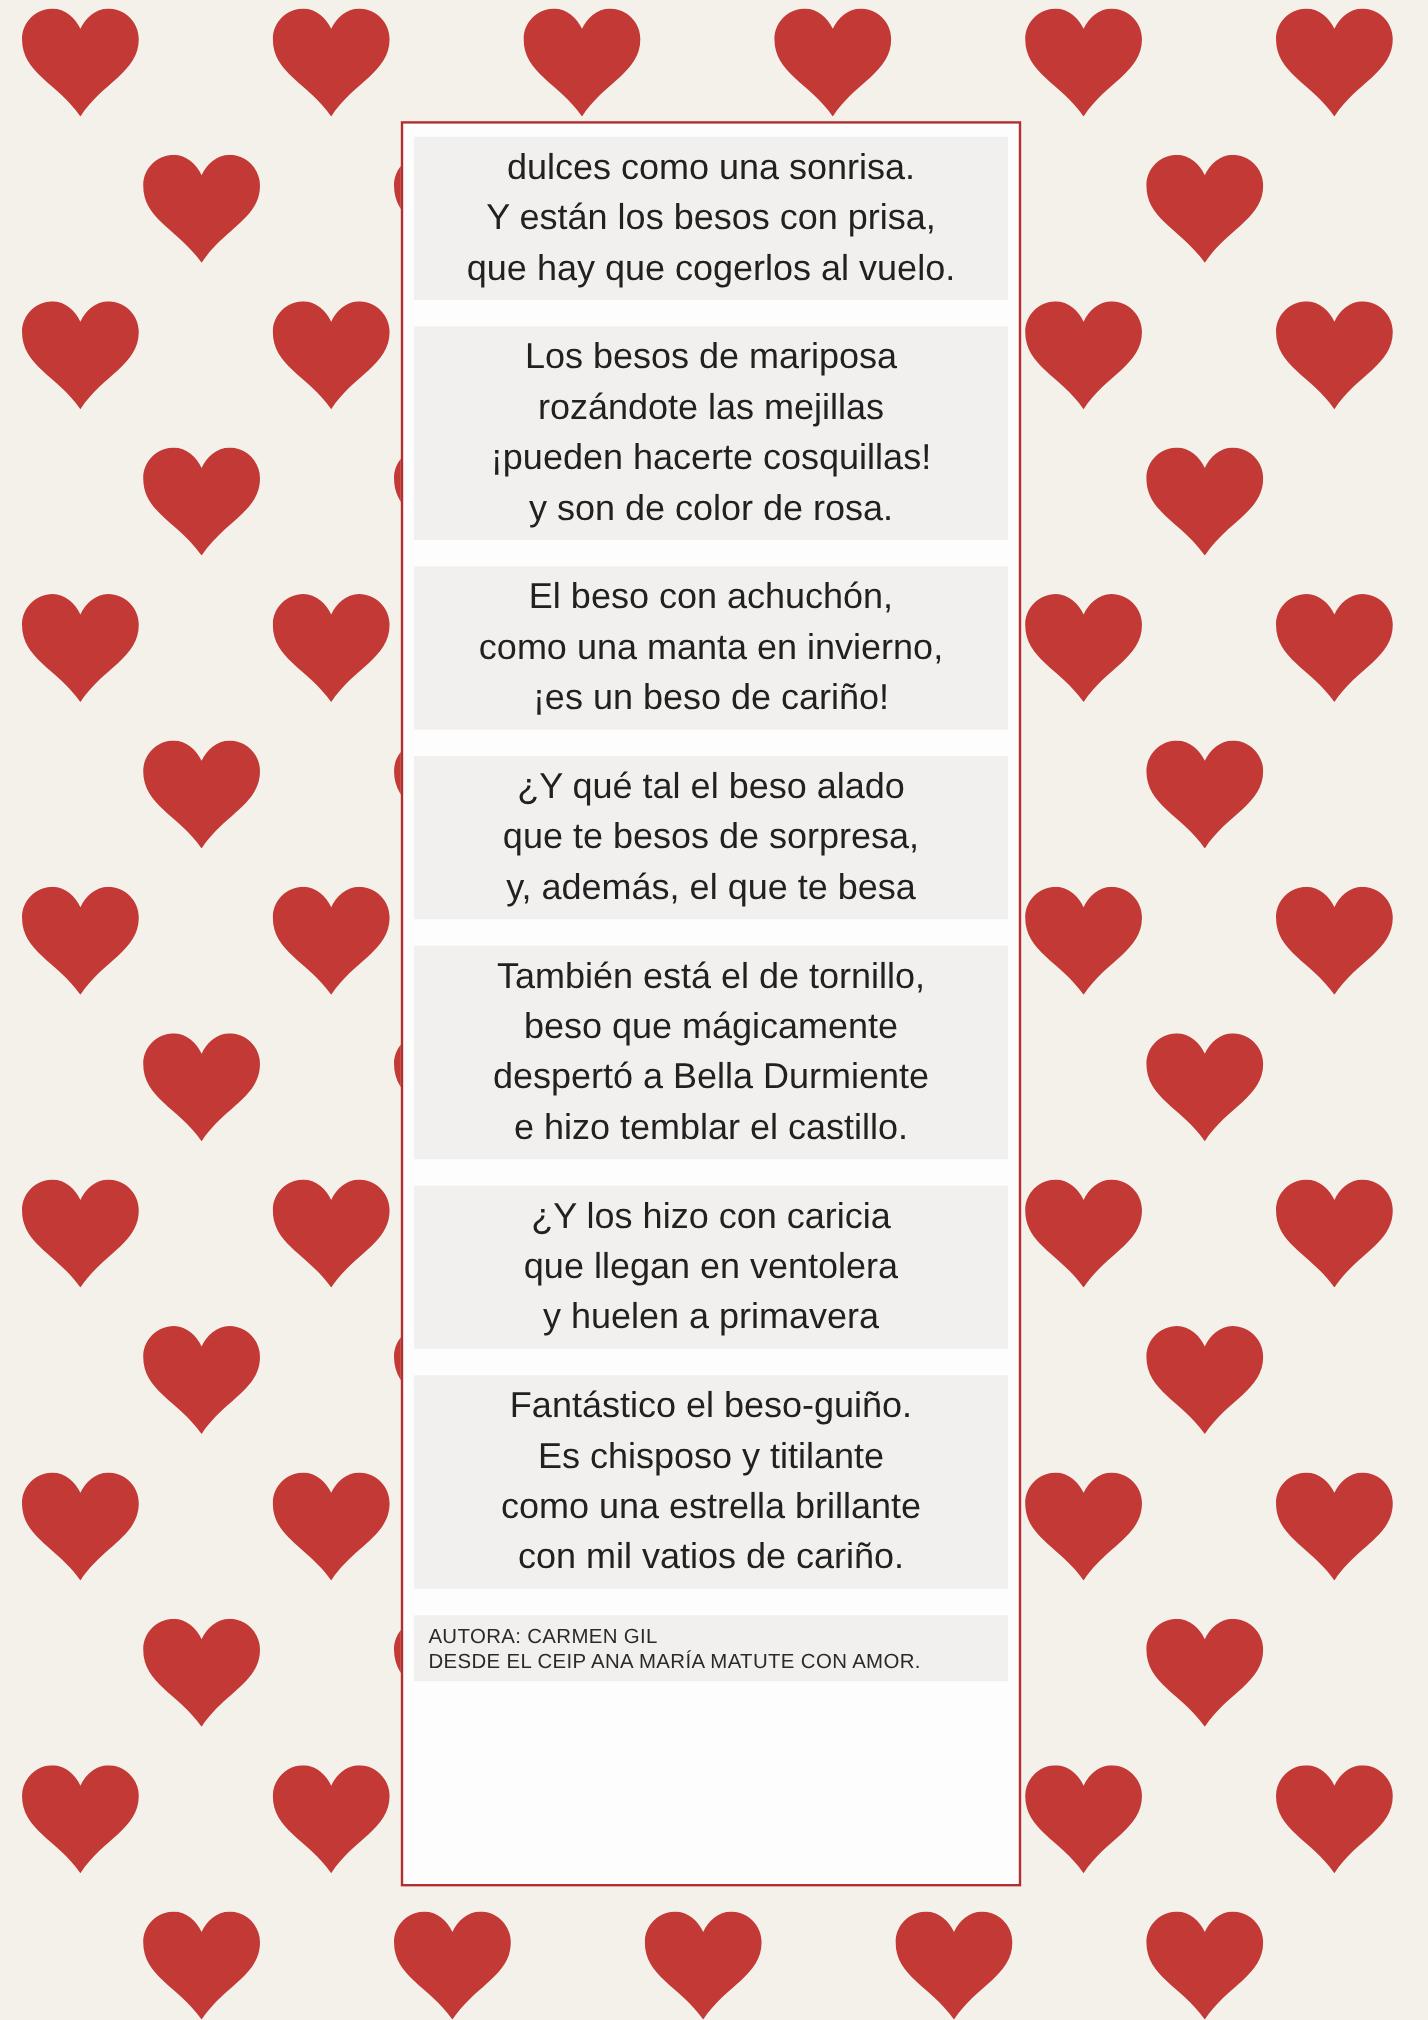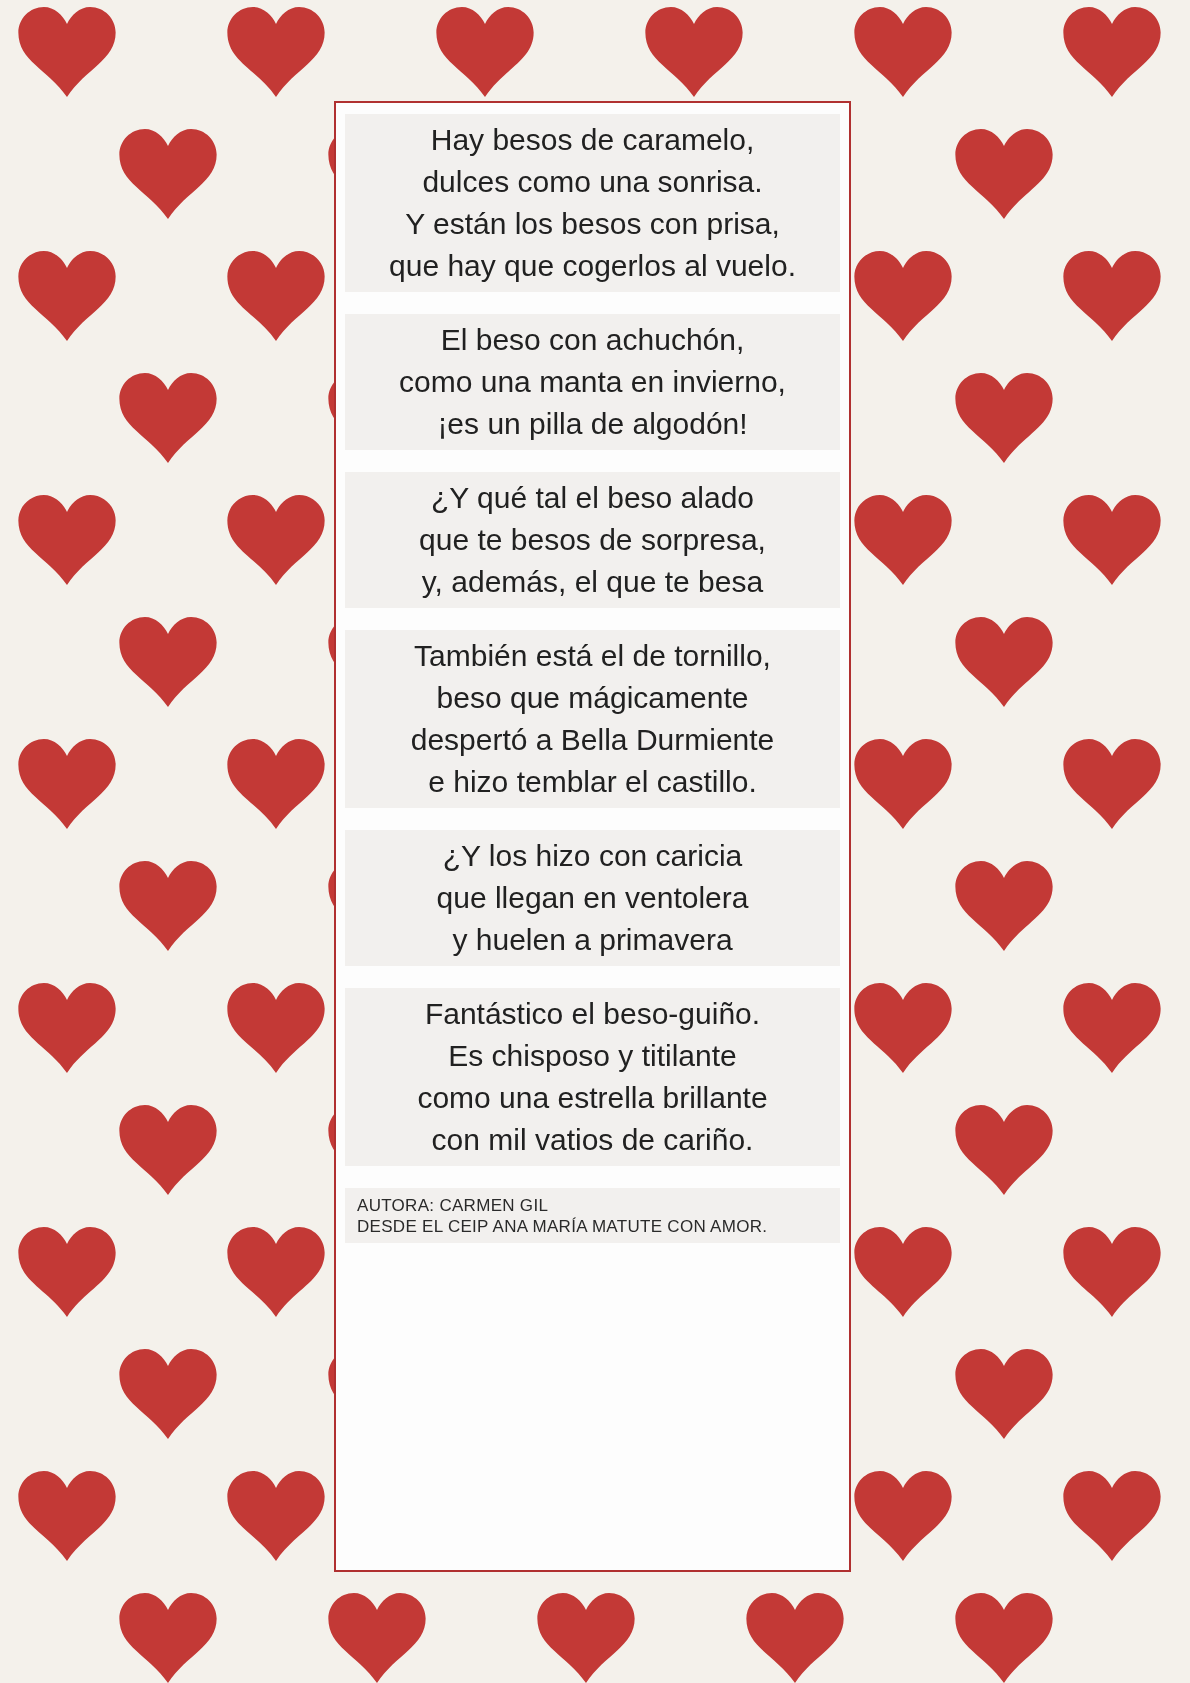--- a/index.html
+++ b/index.html
@@ -433,29 +433,34 @@
     <div class="heart" style="left: 955px; top: 1593px;">
       <svg viewBox="0 0 32 29.6" xmlns="http://www.w3.org/2000/svg">
         <path d="M23.6,0c-3.4,0-6.3,2.7-7.6,5.6C14.7,2.7,11.8,0,8.4,0C3.8,0,0,3.8,0,8.4c0,9.4,9.5,11.9,16,21.2c6.1-9.3,16-12.1,16-21.2C32,3.8,28.2,0,23.6,0z"></path>
       </svg>
     </div>
   </div>
 
 <div class="card">
   <div id="stanzas">
       <div class="strip">
-        <div class="poem-line">Hay besos de caramelo,</div>
         <div class="poem-line">dulces como una sonrisa.</div>
         <div class="poem-line">Y están los besos con prisa,</div>
         <div class="poem-line">que hay que cogerlos al vuelo.</div>
       </div>
       <div class="strip">
+        <div class="poem-line">Los besos de mariposa</div>
+        <div class="poem-line">rozándote las mejillas</div>
+        <div class="poem-line">¡pueden hacerte cosquillas!</div>
+        <div class="poem-line">y son de color de rosa.</div>
+      </div>
+      <div class="strip">
         <div class="poem-line">El beso con achuchón,</div>
         <div class="poem-line">como una manta en invierno,</div>
-        <div class="poem-line">¡es un pilla de algodón!</div>
+        <div class="poem-line">¡es un beso de cariño!</div>
       </div>
       <div class="strip">
         <div class="poem-line">¿Y qué tal el beso alado</div>
         <div class="poem-line">que te besos de sorpresa,</div>
         <div class="poem-line">y, además, el que te besa</div>
       </div>
       <div class="strip">
         <div class="poem-line">También está el de tornillo,</div>
         <div class="poem-line">beso que mágicamente</div>
         <div class="poem-line">despertó a Bella Durmiente</div>

